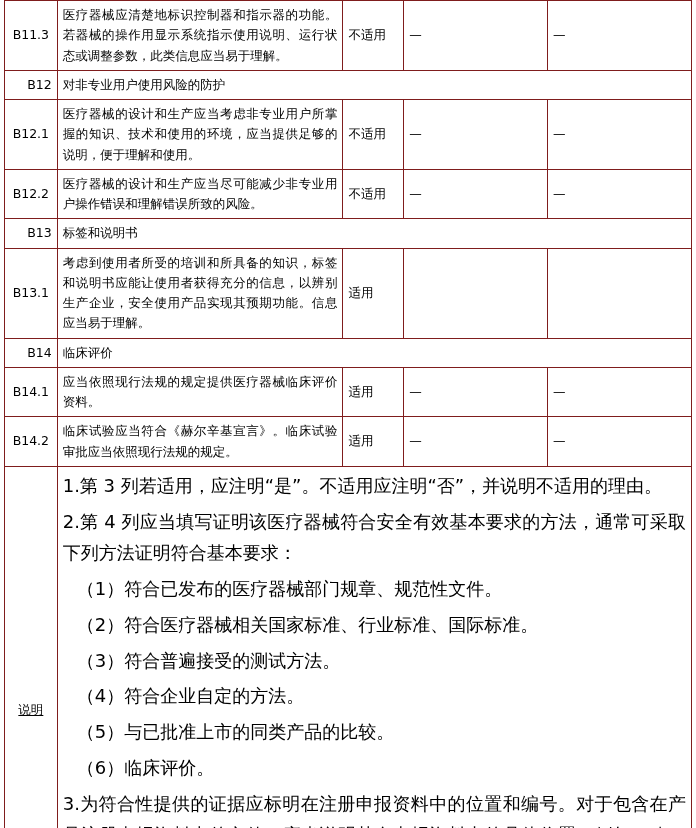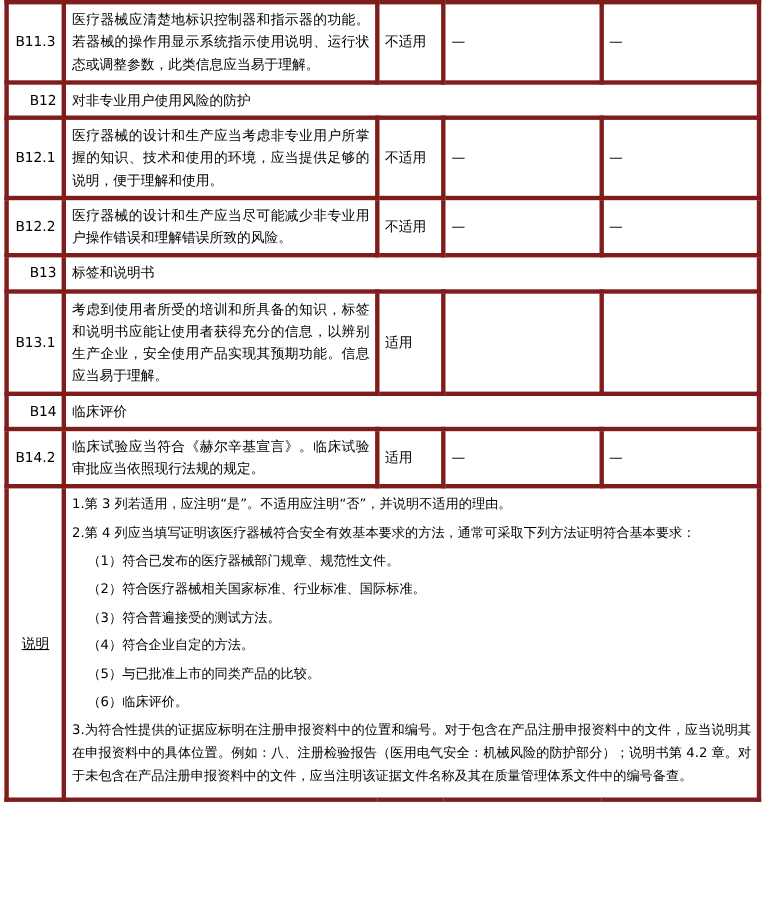--- a/index.html
+++ b/index.html
@@ -16,21 +16,21 @@
     width: 696px;
     box-sizing: border-box;
     padding: 0 4px 4px 4px;
   }
   table.req-table {
     border-collapse: collapse;
     width: 688px;
     table-layout: fixed;
   }
   table.req-table td {
-    border: 4px solid #7f1d1d;
+    border: 1px solid #7f1d1d;
     padding: 4px 5px;
     vertical-align: middle;
     font-size: 12.5px;
     line-height: 1.62;
   }
   .col-id { width: 52px; text-align: center; }
   .col-desc { width: 282px; text-align: left; }
   .col-app { width: 60px; text-align: left; padding-left: 6px; }
   .col-m1 { width: 142px; text-align: left; padding-left: 6px; }
   .col-m2 { width: 142px; text-align: left; padding-left: 6px; }
@@ -52,21 +52,21 @@
     font-size: 12.5px;
     text-decoration: underline;
   }
   td.notes-body {
     text-align: left;
     vertical-align: top;
     padding: 8px 10px 10px 8px;
   }
   .notes-body p {
     margin: 0 0 5px 0;
-    font-size: 12px;
+    font-size: 18px;
     line-height: 1.72;
     text-align: justify;
     text-justify: inter-ideograph;
   }
   .notes-body p.indent {
     text-indent: 0;
     padding-left: 14px;
   }
   .notes-body p:last-child { margin-bottom: 6px; }
 </style>
@@ -133,20 +133,29 @@
         <td class="col-app">适用</td>
         <td class="col-m1"></td>
         <td class="col-m2"></td>
       </tr>
 
       <tr>
         <td class="col-id section-label">B14</td>
         <td class="section-title" colspan="4">临床评价</td>
       </tr>
 
+      <tr>
+        <td class="col-id id-cell">B14.1</td>
+        <td class="col-desc">
+          <p class="desc-p">应当依照现行法规的规定提供医疗器械临床评价资料。</p>
+        </td>
+        <td class="col-app">适用</td>
+        <td class="col-m1">—</td>
+        <td class="col-m2">—</td>
+      </tr>
 
       <tr>
         <td class="col-id id-cell">B14.2</td>
         <td class="col-desc">
           <p class="desc-p">临床试验应当符合《赫尔辛基宣言》。临床试验审批应当依照现行法规的规定。</p>
         </td>
         <td class="col-app">适用</td>
         <td class="col-m1">—</td>
         <td class="col-m2">—</td>
       </tr>

